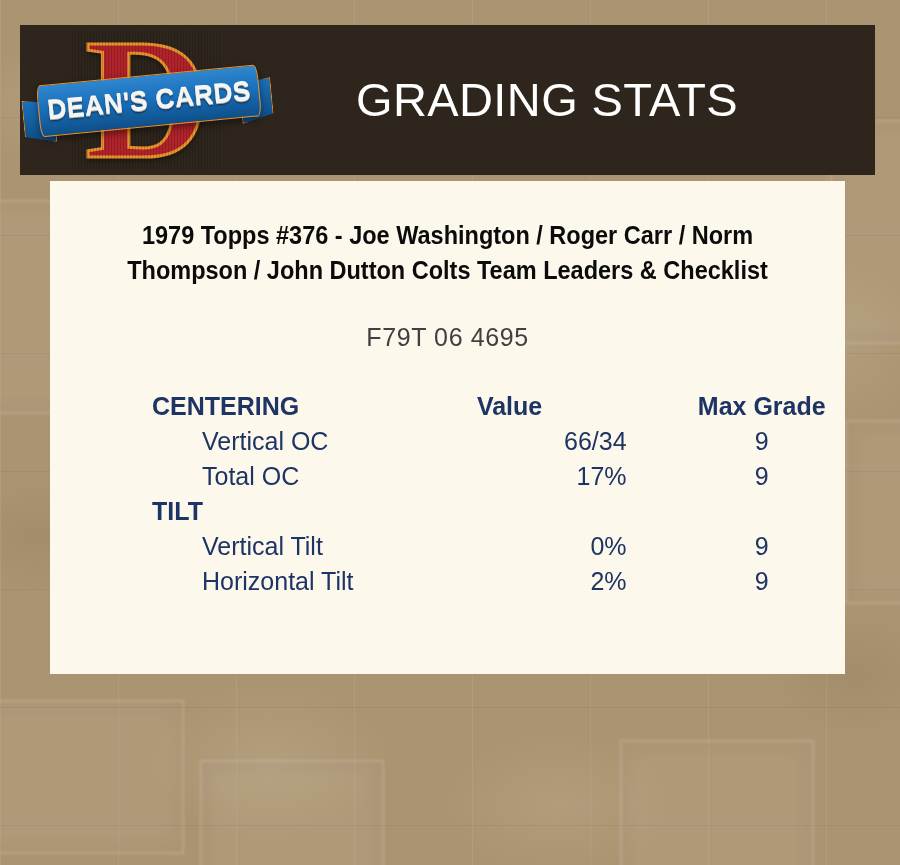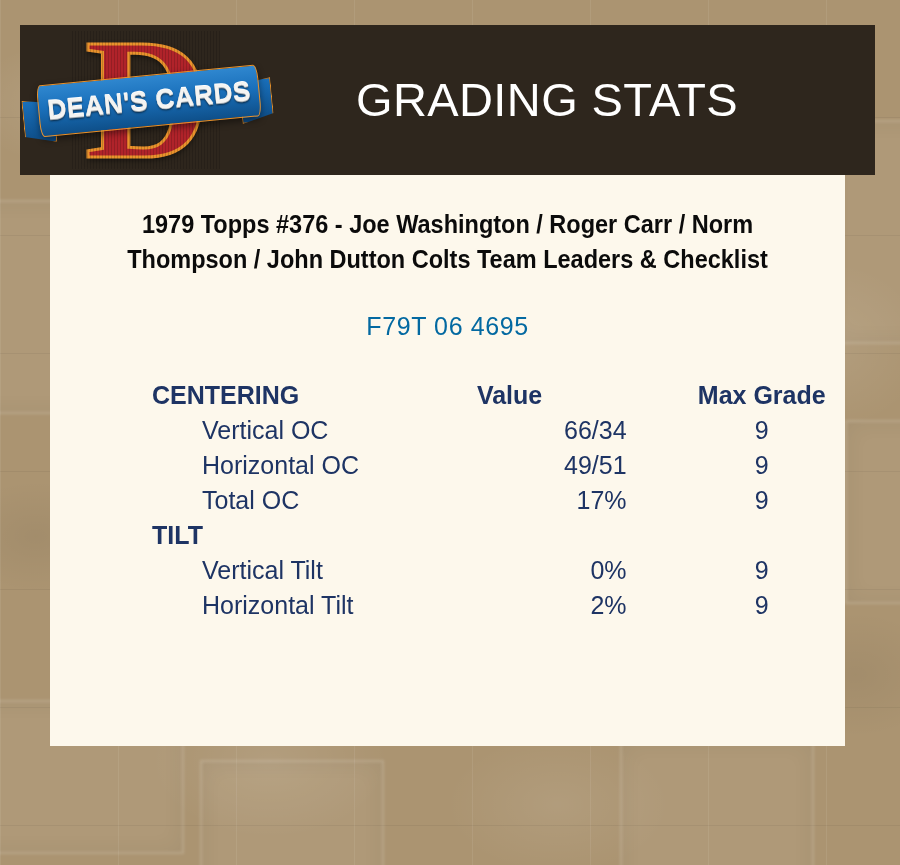--- a/index.html
+++ b/index.html
@@ -160,43 +160,43 @@
     color: #ffffff;
     line-height: 1.25;
     font-weight: normal;
     margin-top: 2px;
   }
 
   
   #content-card {
     position: absolute;
     left: 50px;
-    top: 170px;
+    top: 181px;
     width: 795px;
-    height: 576px;
+    height: 493px;
     background: #fdf8ec;
     z-index: 4;
   }
 
   #card-title {
     margin: 37px 45px 0 45px;
     text-align: center;
     font-size: 25px;
     font-weight: bold;
     color: #0b0b0b;
     line-height: 1.38;
     transform: scaleX(0.94);
     transform-origin: center top;
   }
 
   #serial-number {
     margin-top: 36px;
     text-align: center;
     font-size: 25px;
-    color: #0369a1;
+    color: #404040;
     font-weight: normal;
     letter-spacing: 0.6px;
   }
 
   
   #stats-table {
     margin: 37px 0 0 0;
     width: 100%;
     border-collapse: collapse;
     color: #1e3464;
@@ -261,25 +261,20 @@
             <th class="col-label section-label">CENTERING</th>
             <th class="col-value">Value</th>
             <th class="col-grade">Max Grade</th>
           </tr>
           <tr>
             <td class="col-label data-label">Vertical OC</td>
             <td class="col-value">66/34</td>
             <td class="col-grade">9</td>
           </tr>
           <tr>
-            <td class="col-label data-label">Horizontal OC</td>
-            <td class="col-value">49/51</td>
-            <td class="col-grade">9</td>
-          </tr>
-          <tr>
             <td class="col-label data-label">Total OC</td>
             <td class="col-value">17%</td>
             <td class="col-grade">9</td>
           </tr>
           <tr>
             <td class="col-label section-label">TILT</td>
             <td class="col-value"></td>
             <td class="col-grade"></td>
           </tr>
           <tr>

